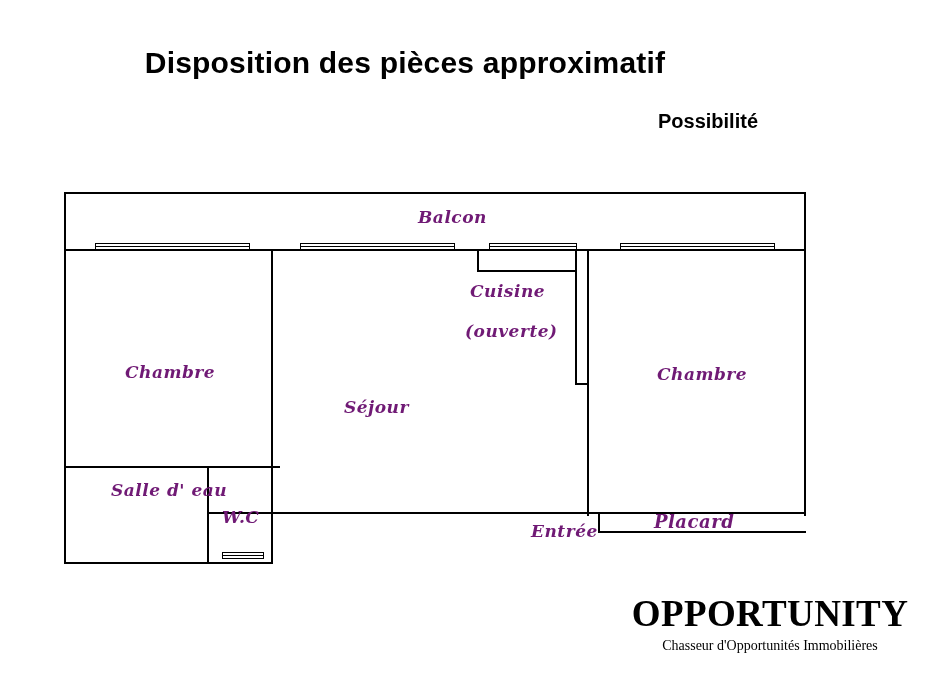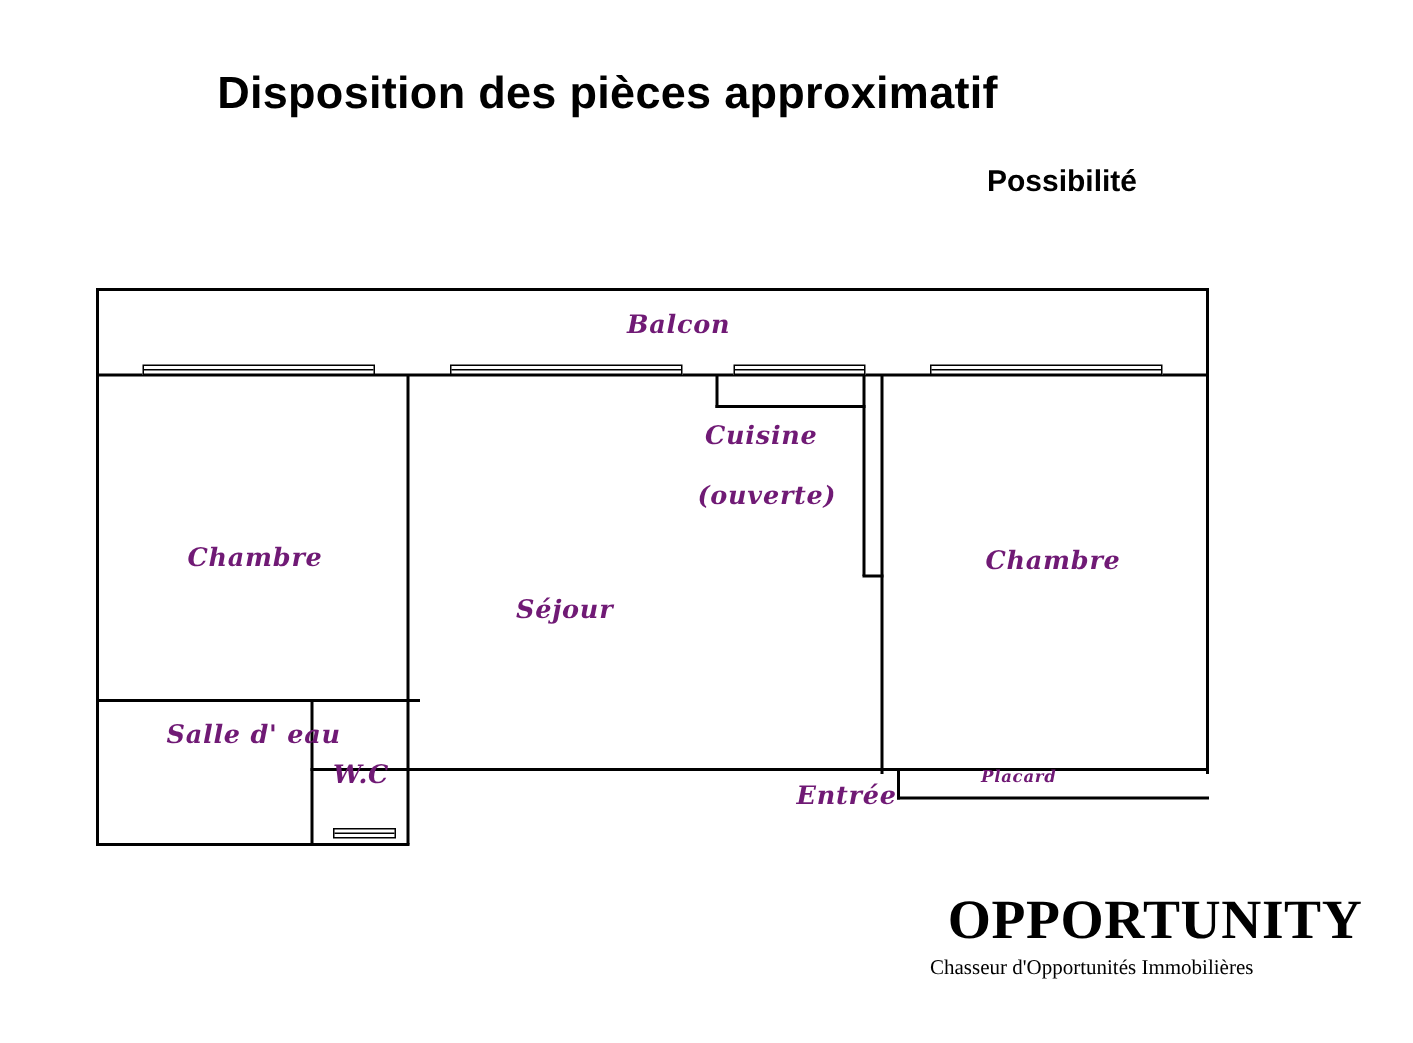--- a/index.html
+++ b/index.html
@@ -67,39 +67,39 @@
     position: absolute;
     font-family: "DejaVu Serif", serif;
     font-style: italic;
     font-weight: bold;
     font-size: 17px;
     white-space: nowrap;
     color: #701a75;
     letter-spacing: 0.5px;
   }
   .room-label.small {
-    font-size: 11px;
+    font-size: 18px;
   }
   .logo-name {
     position: absolute;
     left: 620px;
     top: 592px;
     width: 300px;
     text-align: center;
     font-family: "Liberation Serif", serif;
     font-weight: bold;
     font-size: 37px;
     letter-spacing: 0.4px;
   }
   .logo-tag {
     position: absolute;
     left: 620px;
     top: 638px;
     width: 300px;
-    text-align: left;
+    text-align: center;
     font-family: "Liberation Serif", serif;
     font-size: 14px;
   }
 </style>
 </head>
 <body>
 
 <div id="page">
 
   <div class="title">Disposition des pièces approximatif</div>

